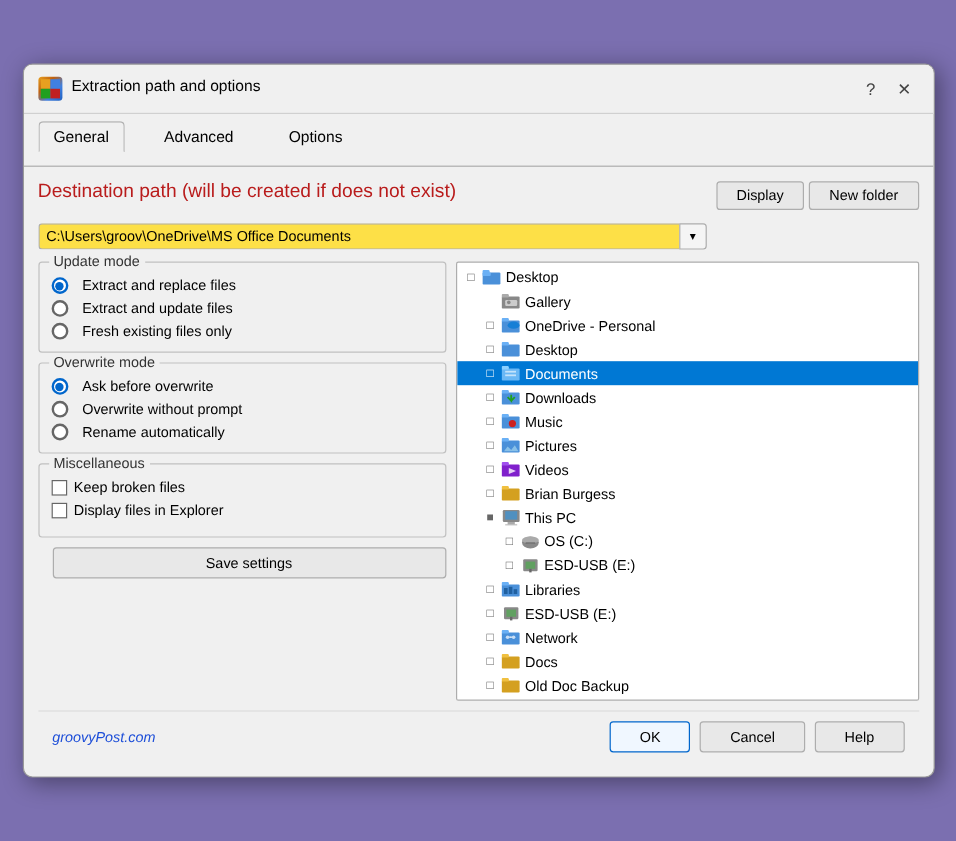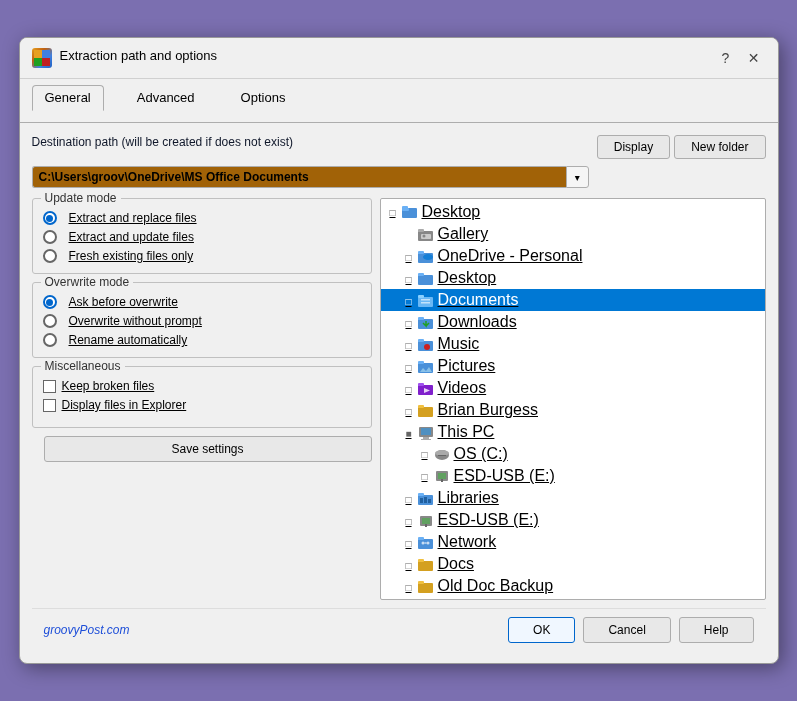--- a/index.html
+++ b/index.html
@@ -95,37 +95,36 @@
     .dest-row {
       display: flex;
       align-items: flex-start;
       gap: 8px;
       margin-bottom: 10px;
     }
     .dest-left {
       flex: 1;
     }
     .dest-label {
-      font-size: 12px;
-      color: #0f172a;
+      font-size: 16px;
+      color: #b91c1c;
       margin-bottom: 17px;
     }
     .dest-input-row {
       display: flex;
       gap: 0;
     }
     .dest-input {
       flex: 1;
       padding: 3px 6px;
       border: 1px solid #adadad;
       border-right: none;
       border-radius: 3px 0 0 3px;
       font-size: 12px;
-      background: #a16207;
-      font-weight: bold;
+      background: #fde047;
     }
     .dest-dropdown-btn {
       padding: 3px 8px;
       border: 1px solid #adadad;
       border-radius: 0 3px 3px 0;
       background: #f5f5f5;
       cursor: pointer;
       font-size: 10px;
     }
     .dest-right {
@@ -138,21 +137,20 @@
       border-radius: 3px;
       background: #e8e8e8;
       cursor: pointer;
       font-size: 12px;
       white-space: nowrap;
     }
 
     .main-area {
       display: flex;
       gap: 8px;
-      text-decoration: underline;
     }
 
     .left-panel {
       width: 340px;
       flex-shrink: 0;
     }
 
     .group-box {
       border: 1px solid #c0c0c0;
       border-radius: 3px;
@@ -278,21 +276,21 @@
     .tree-icon {
       width: 18px;
       height: 16px;
       margin-right: 3px;
       display: flex;
       align-items: center;
       justify-content: center;
       flex-shrink: 0;
     }
     .tree-name {
-      font-size: 16px;
+      font-size: 12px;
     }
 
     .bottom-bar {
       display: flex;
       align-items: center;
       justify-content: space-between;
       padding: 8px 12px;
       border-top: 1px solid #ddd;
       margin-top: 8px;
     }

